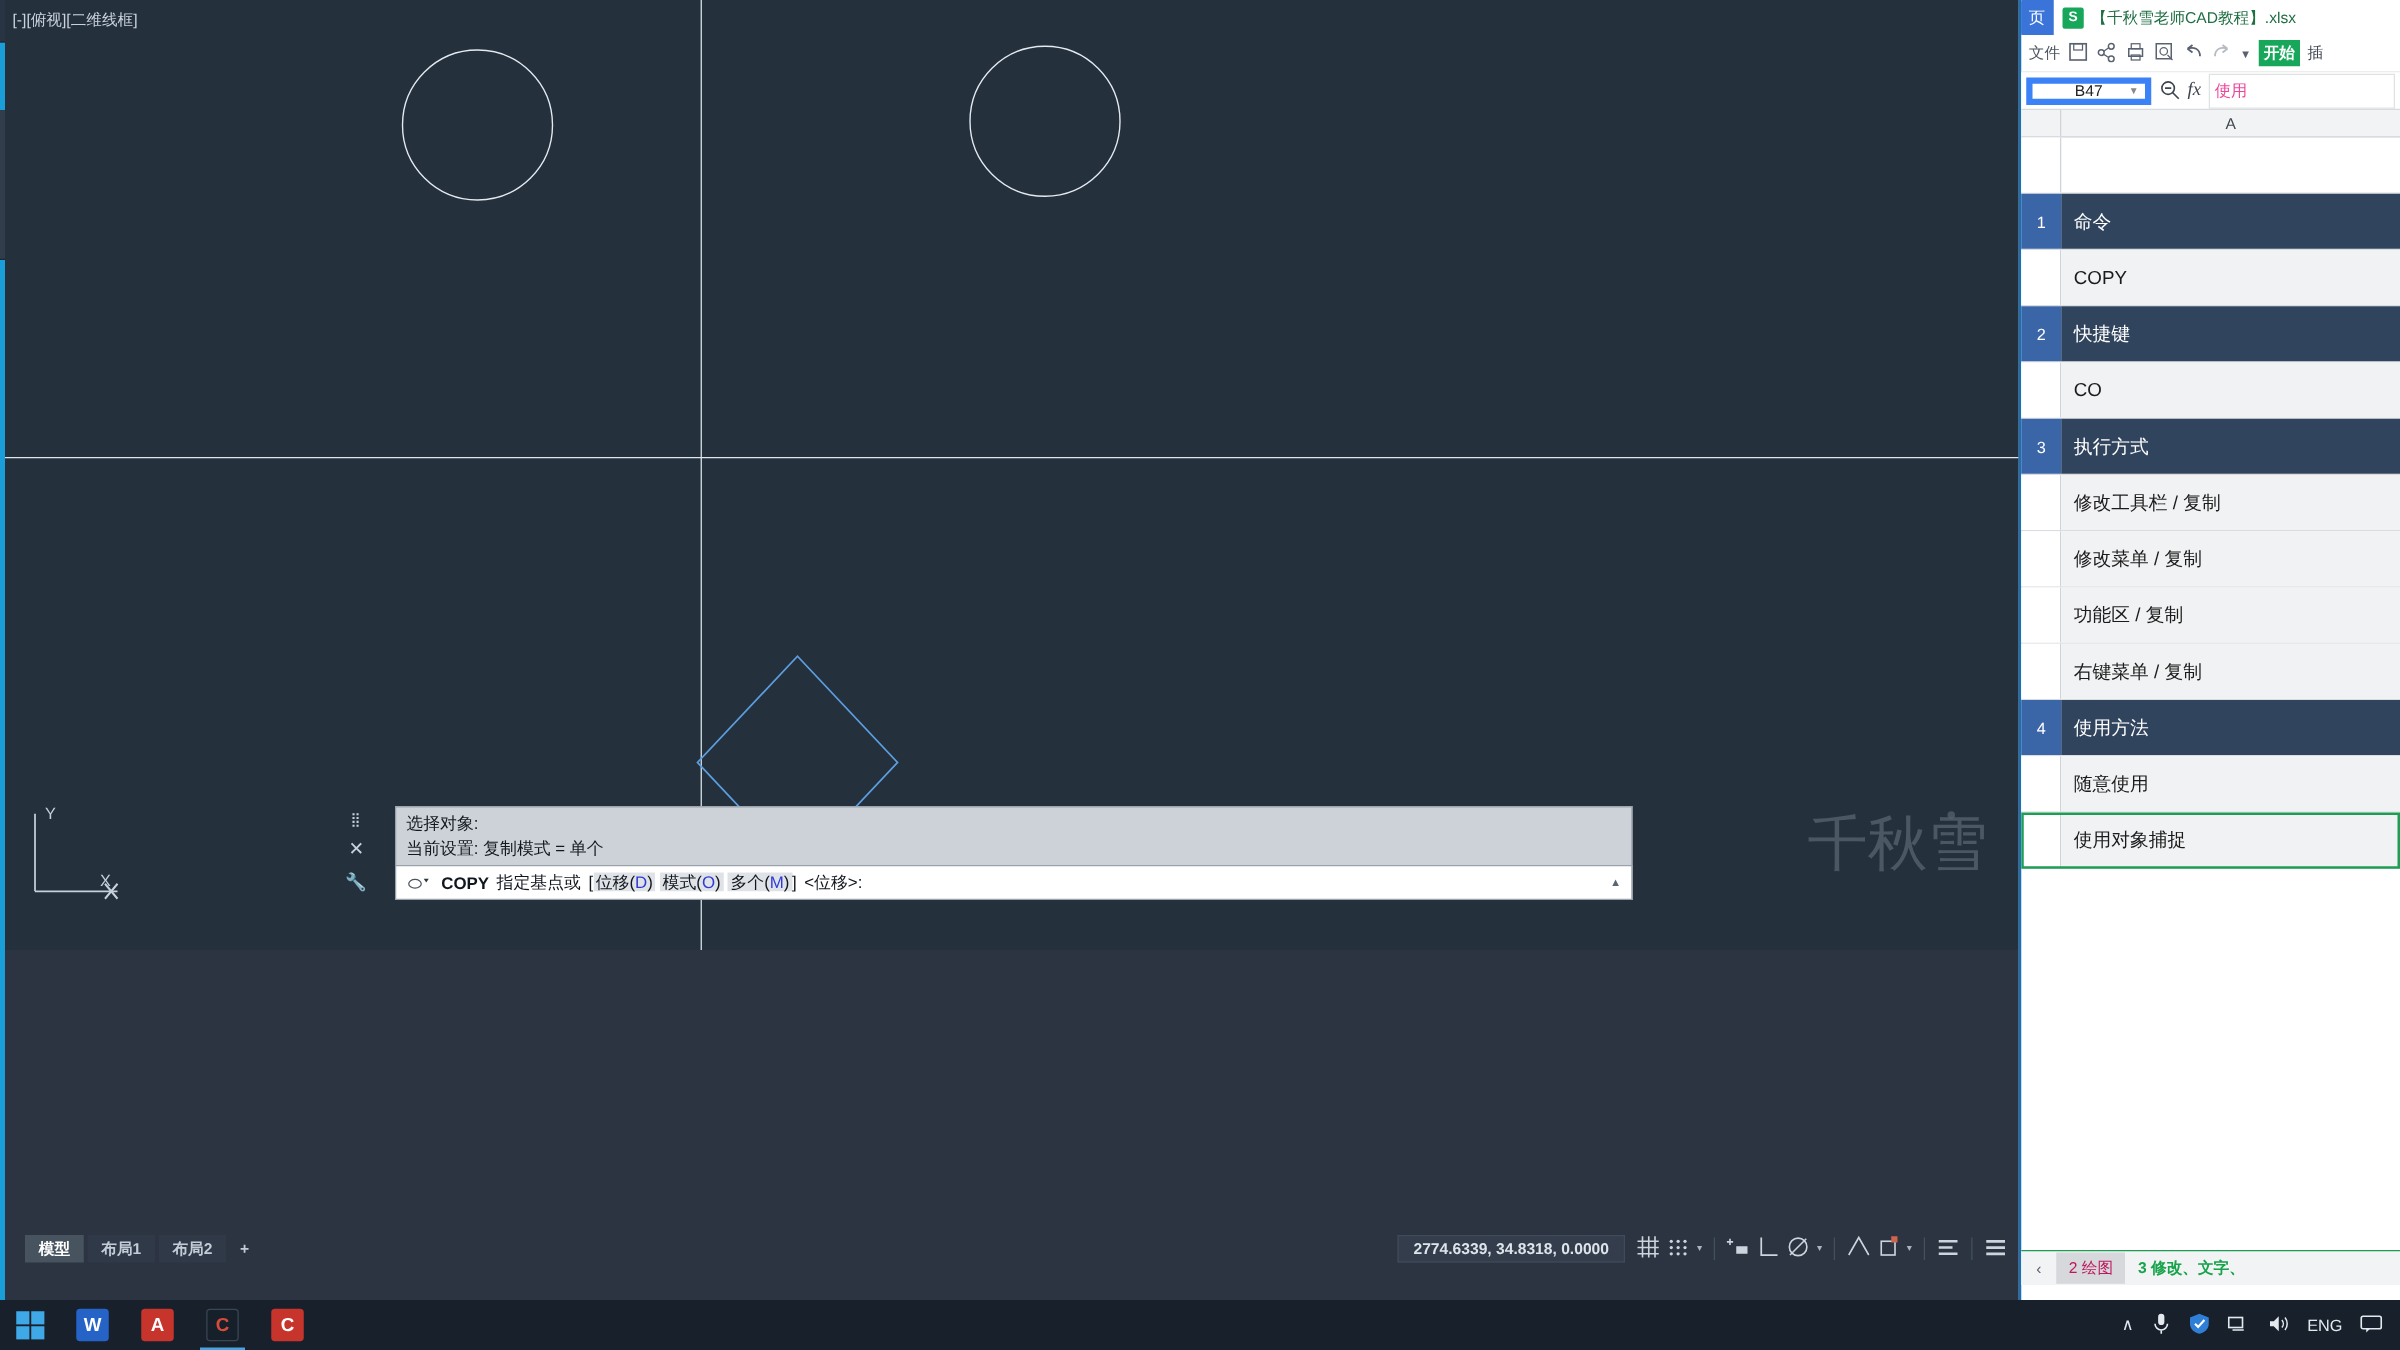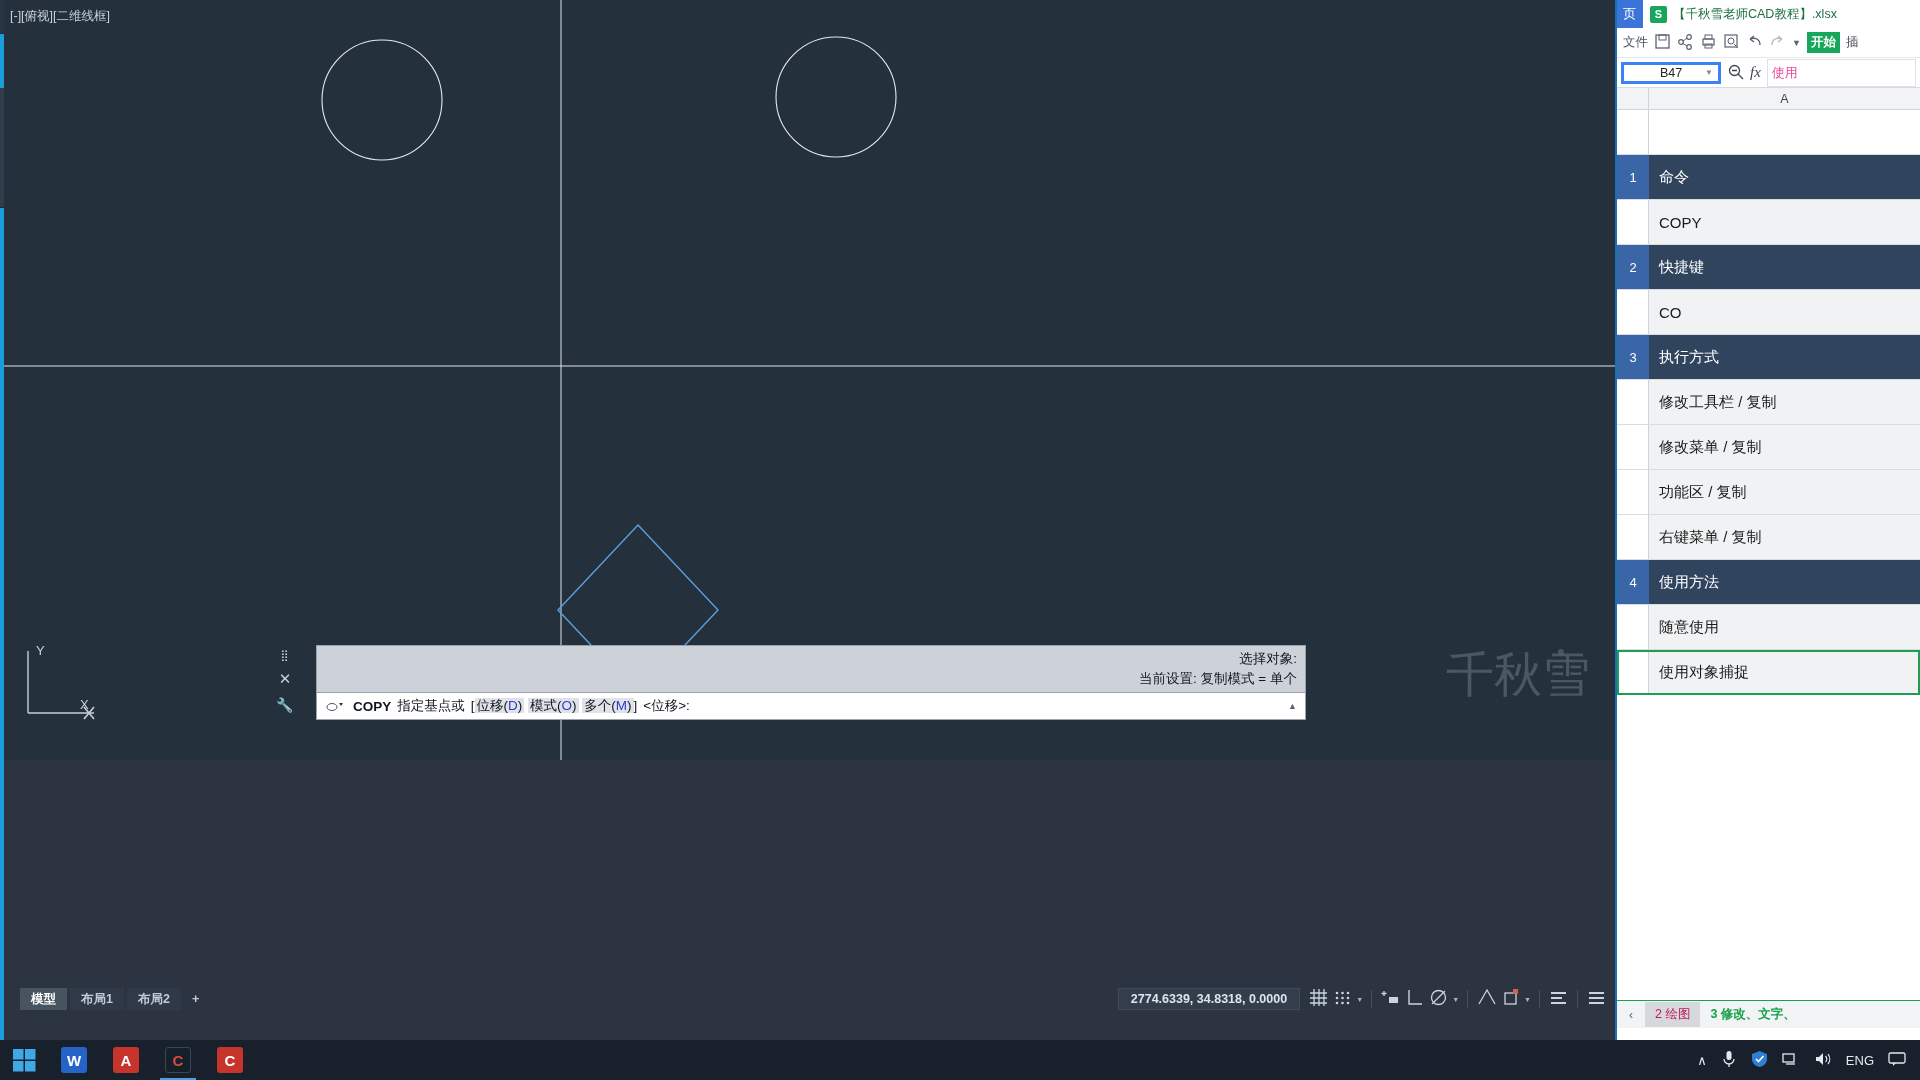--- a/index.html
+++ b/index.html
@@ -63,21 +63,21 @@
   .dtab.plus{min-width:24px;}
 
   
   #canvas { position:absolute; left:4px; top:0; right:0; height:760px; background:#25303d; overflow:hidden;}
   .vplabel { position:absolute; left:6px; top:8px; font-size:12.5px; color:#c9d3de;}
   .ucs { position:absolute; left:14px; bottom:34px; color:#c6d0db; }
   .wmark{position:absolute; right:22px; bottom:46px; opacity:.5;}
 
   
   #cmd { position:absolute; left:316px; bottom:62px; width:990px; }
-  .cmdhist { background:#cdd2d8; color:#12181f; font-size:13.5px; padding:3px 0 3px 0; border:1px solid #9aa2ab; border-bottom:none;text-align:right;}
+  .cmdhist { background:#cdd2d8; color:#12181f; font-size:13.5px; padding:3px 0 3px 0; border:1px solid #9aa2ab; border-bottom:none;}
   .cmdhist div { padding:1px 8px; }
   .cmdin { background:#ffffff; color:#11161d; font-size:13.5px; height:28px; display:flex; align-items:center; padding:0 8px; gap:6px; border:1px solid #9aa2ab;}
   .cmdin b{font-weight:bold;}
   .opt { background:#dfe3e8; padding:0 2px; }
   .optk { color:#2e3ad6; }
   .cmdgrip { position:absolute; left:-58px; top:0; width:54px; height:72px; display:flex; flex-direction:column; align-items:center; justify-content:space-around; color:#c7d1dc;}
 
   
   #status { position:absolute; left:4px; bottom:26px; right:0; height:30px; background:#2b3440; display:flex; align-items:center;font-weight:bold; }
   .mtab { height:22px; padding:0 11px; display:flex; align-items:center; font-size:12.5px; color:#c3ccd6; background:#2f3948; margin-right:3px;}
@@ -88,21 +88,21 @@
 
   
   #xl { position:absolute; right:0; top:0; width:305px; height:1040px; background:#ffffff; border-left:2px solid #1a6fb5;}
   .xl-tabbar { height:28px; background:#ffffff; display:flex; align-items:center; }
   .xl-tab-home { width:26px; height:28px; background:#3a74d8; }
   .xl-tab { display:flex; align-items:center; gap:6px; font-size:12.5px; color:#1f6f43; padding:0 8px; height:28px;}
   .xl-logo { width:17px; height:17px; background:#17a75a; color:#fff; font-size:11px; font-weight:bold; display:flex; align-items:center; justify-content:center; border-radius:2px;}
   .xl-toolbar { height:30px; display:flex; align-items:center; gap:6px; padding:0 6px; color:#4d5560; font-size:12.5px; border-bottom:1px solid #e6e8ea;}
   .xl-start { background:#17a75a; color:#fff; font-weight:bold; padding:2px 4px; font-size:12.5px;}
   .xl-formula { height:30px; display:flex; align-items:center; gap:6px; padding:0 4px; border-bottom:1px solid #d8dadd; background:#fff; }
-  .namebox { width:100px; height:22px; border:3px solid #3b82f6; display:flex; align-items:center; justify-content:center; font-size:12.5px; color:#222; position:relative;}
+  .namebox { width:100px; height:22px; border:5px solid #3b82f6; display:flex; align-items:center; justify-content:center; font-size:12.5px; color:#222; position:relative;}
   .namebox .c{position:absolute; right:5px; font-size:8px; color:#888;}
   .fx { font-family:"Liberation Serif",serif; font-style:italic; font-size:15px; color:#3c4450;}
   .fbar { flex:1; height:28px; border:1px solid #dfe2e5; font-size:13px; color:#ec4899; padding:0 4px; display:flex; align-items:center;}
   .colhdr { height:22px; display:flex; background:#f2f3f5; border-bottom:1px solid #d0d3d7; font-size:12.5px; color:#41474f;}
   .colhdr .c0{width:32px; display:flex; align-items:center; justify-content:center; border-right:1px solid #d0d3d7;}
   .colhdr .c1{flex:1;}
   .xrow { display:flex; height:45px; font-size:15px; border-bottom:1px solid #d9dce0; }
   .xrow .num { width:32px; display:flex; align-items:center; justify-content:center; font-size:13px; }
   .xrow .cell { flex:1; display:flex; align-items:center; padding-left:10px; }
   .xrow.plain .num{ background:#ffffff; color:#41474f; border-right:1px solid #d0d3d7;}

